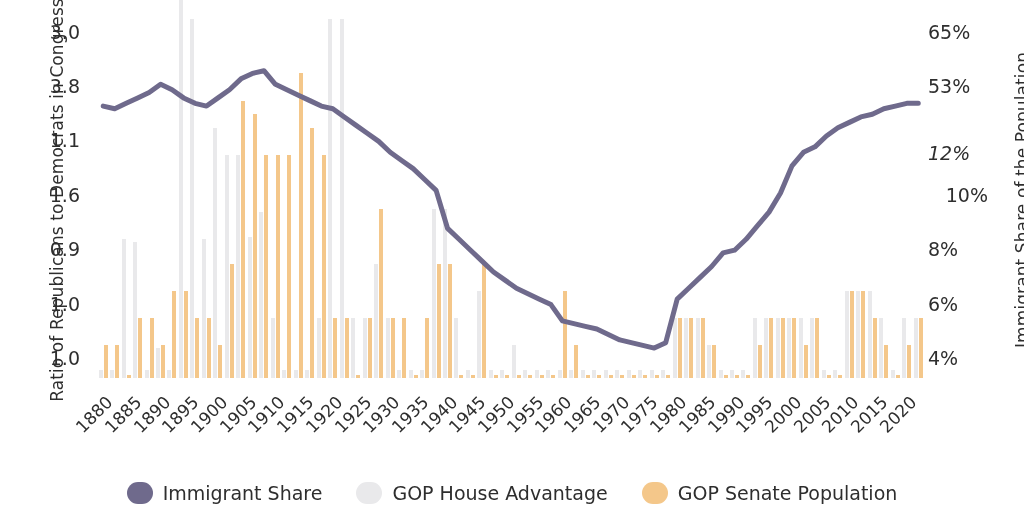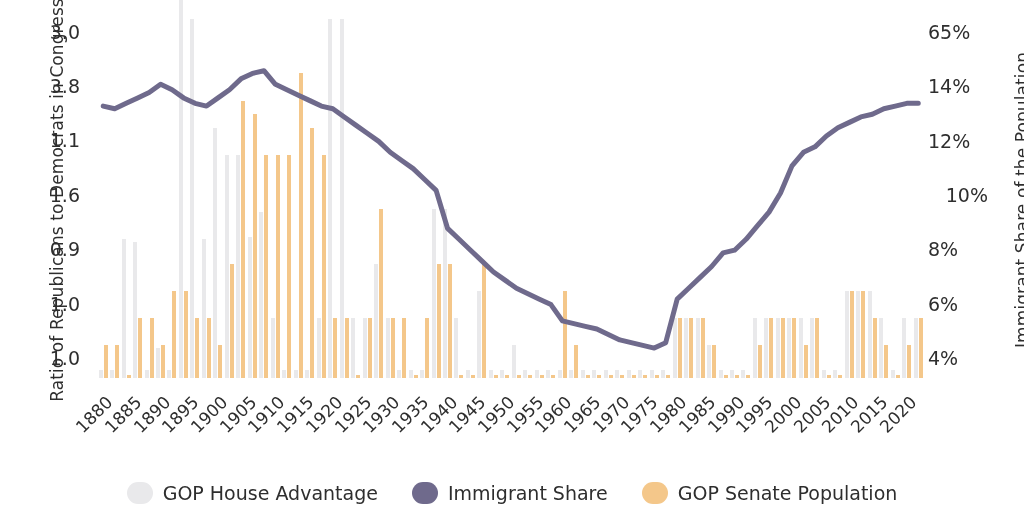--- a/index.html
+++ b/index.html
@@ -95,22 +95,22 @@
       <div class="tick-left" style="top: 185.799px;">1.6</div>
       <div class="tick-left" style="top: 131.41px;">1.1</div>
       <div class="tick-left" style="top: 77.0216px;">3.8</div>
       <div class="tick-left" style="top: 22.6331px;">3.0</div>
     </div>
   <div id="right-ticks">
       <div class="tick-right" style="top: 348.964px;">4%</div>
       <div class="tick-right" style="top: 294.576px;">6%</div>
       <div class="tick-right" style="top: 240.187px;">8%</div>
       <div class="tick-right" style="top: 185.799px; text-align: right;">10%</div>
-      <div class="tick-right" style="top: 132px;">12%</div>
-      <div class="tick-right" style="top: 77.0216px;">14%</div>
+      <div class="tick-right" style="top: 144px; font-style: italic;">12%</div>
+      <div class="tick-right" style="top: 77.0216px;">53%</div>
       <div class="tick-right" style="top: 22.6331px;">65%</div>
     </div>
 
   <div id="plot">
     <div id="bars">
         <div class="bar house" style="left: 12.6192px; height: 8.15827px;"></div>
         <div class="bar house" style="left: 24.0986px; height: 8.15827px;"></div>
         <div class="bar house" style="left: 35.5781px; height: 138.691px;"></div>
         <div class="bar house" style="left: 47.0575px; height: 135.971px;"></div>
         <div class="bar house" style="left: 58.537px; height: 8.15827px;"></div>
@@ -286,26 +286,26 @@
       <div class="xtick" style="left: 719.288px;">1995</div>
       <div class="xtick" style="left: 747.986px;">2000</div>
       <div class="xtick" style="left: 776.685px;">2005</div>
       <div class="xtick" style="left: 805.384px;">2010</div>
       <div class="xtick" style="left: 834.082px;">2015</div>
       <div class="xtick" style="left: 862.781px;">2020</div>
     </div>
 
   <div id="legend">
       <div class="legend-item">
+        <div class="legend-swatch" style="background: rgb(111, 106, 140);"></div>
+        <div class="legend-label">Immigrant Share</div>
+      </div>
+      <div class="legend-item">
         <div class="legend-swatch" style="background: rgb(233, 233, 235);"></div>
         <div class="legend-label">GOP House Advantage</div>
-      </div>
-      <div class="legend-item">
-        <div class="legend-swatch" style="background: rgb(111, 106, 140);"></div>
-        <div class="legend-label">Immigrant Share</div>
       </div>
       <div class="legend-item">
         <div class="legend-swatch" style="background: rgb(244, 199, 138);"></div>
         <div class="legend-label">GOP Senate Population</div>
       </div>
     </div>
 
 </div>
 
 </body></html>

